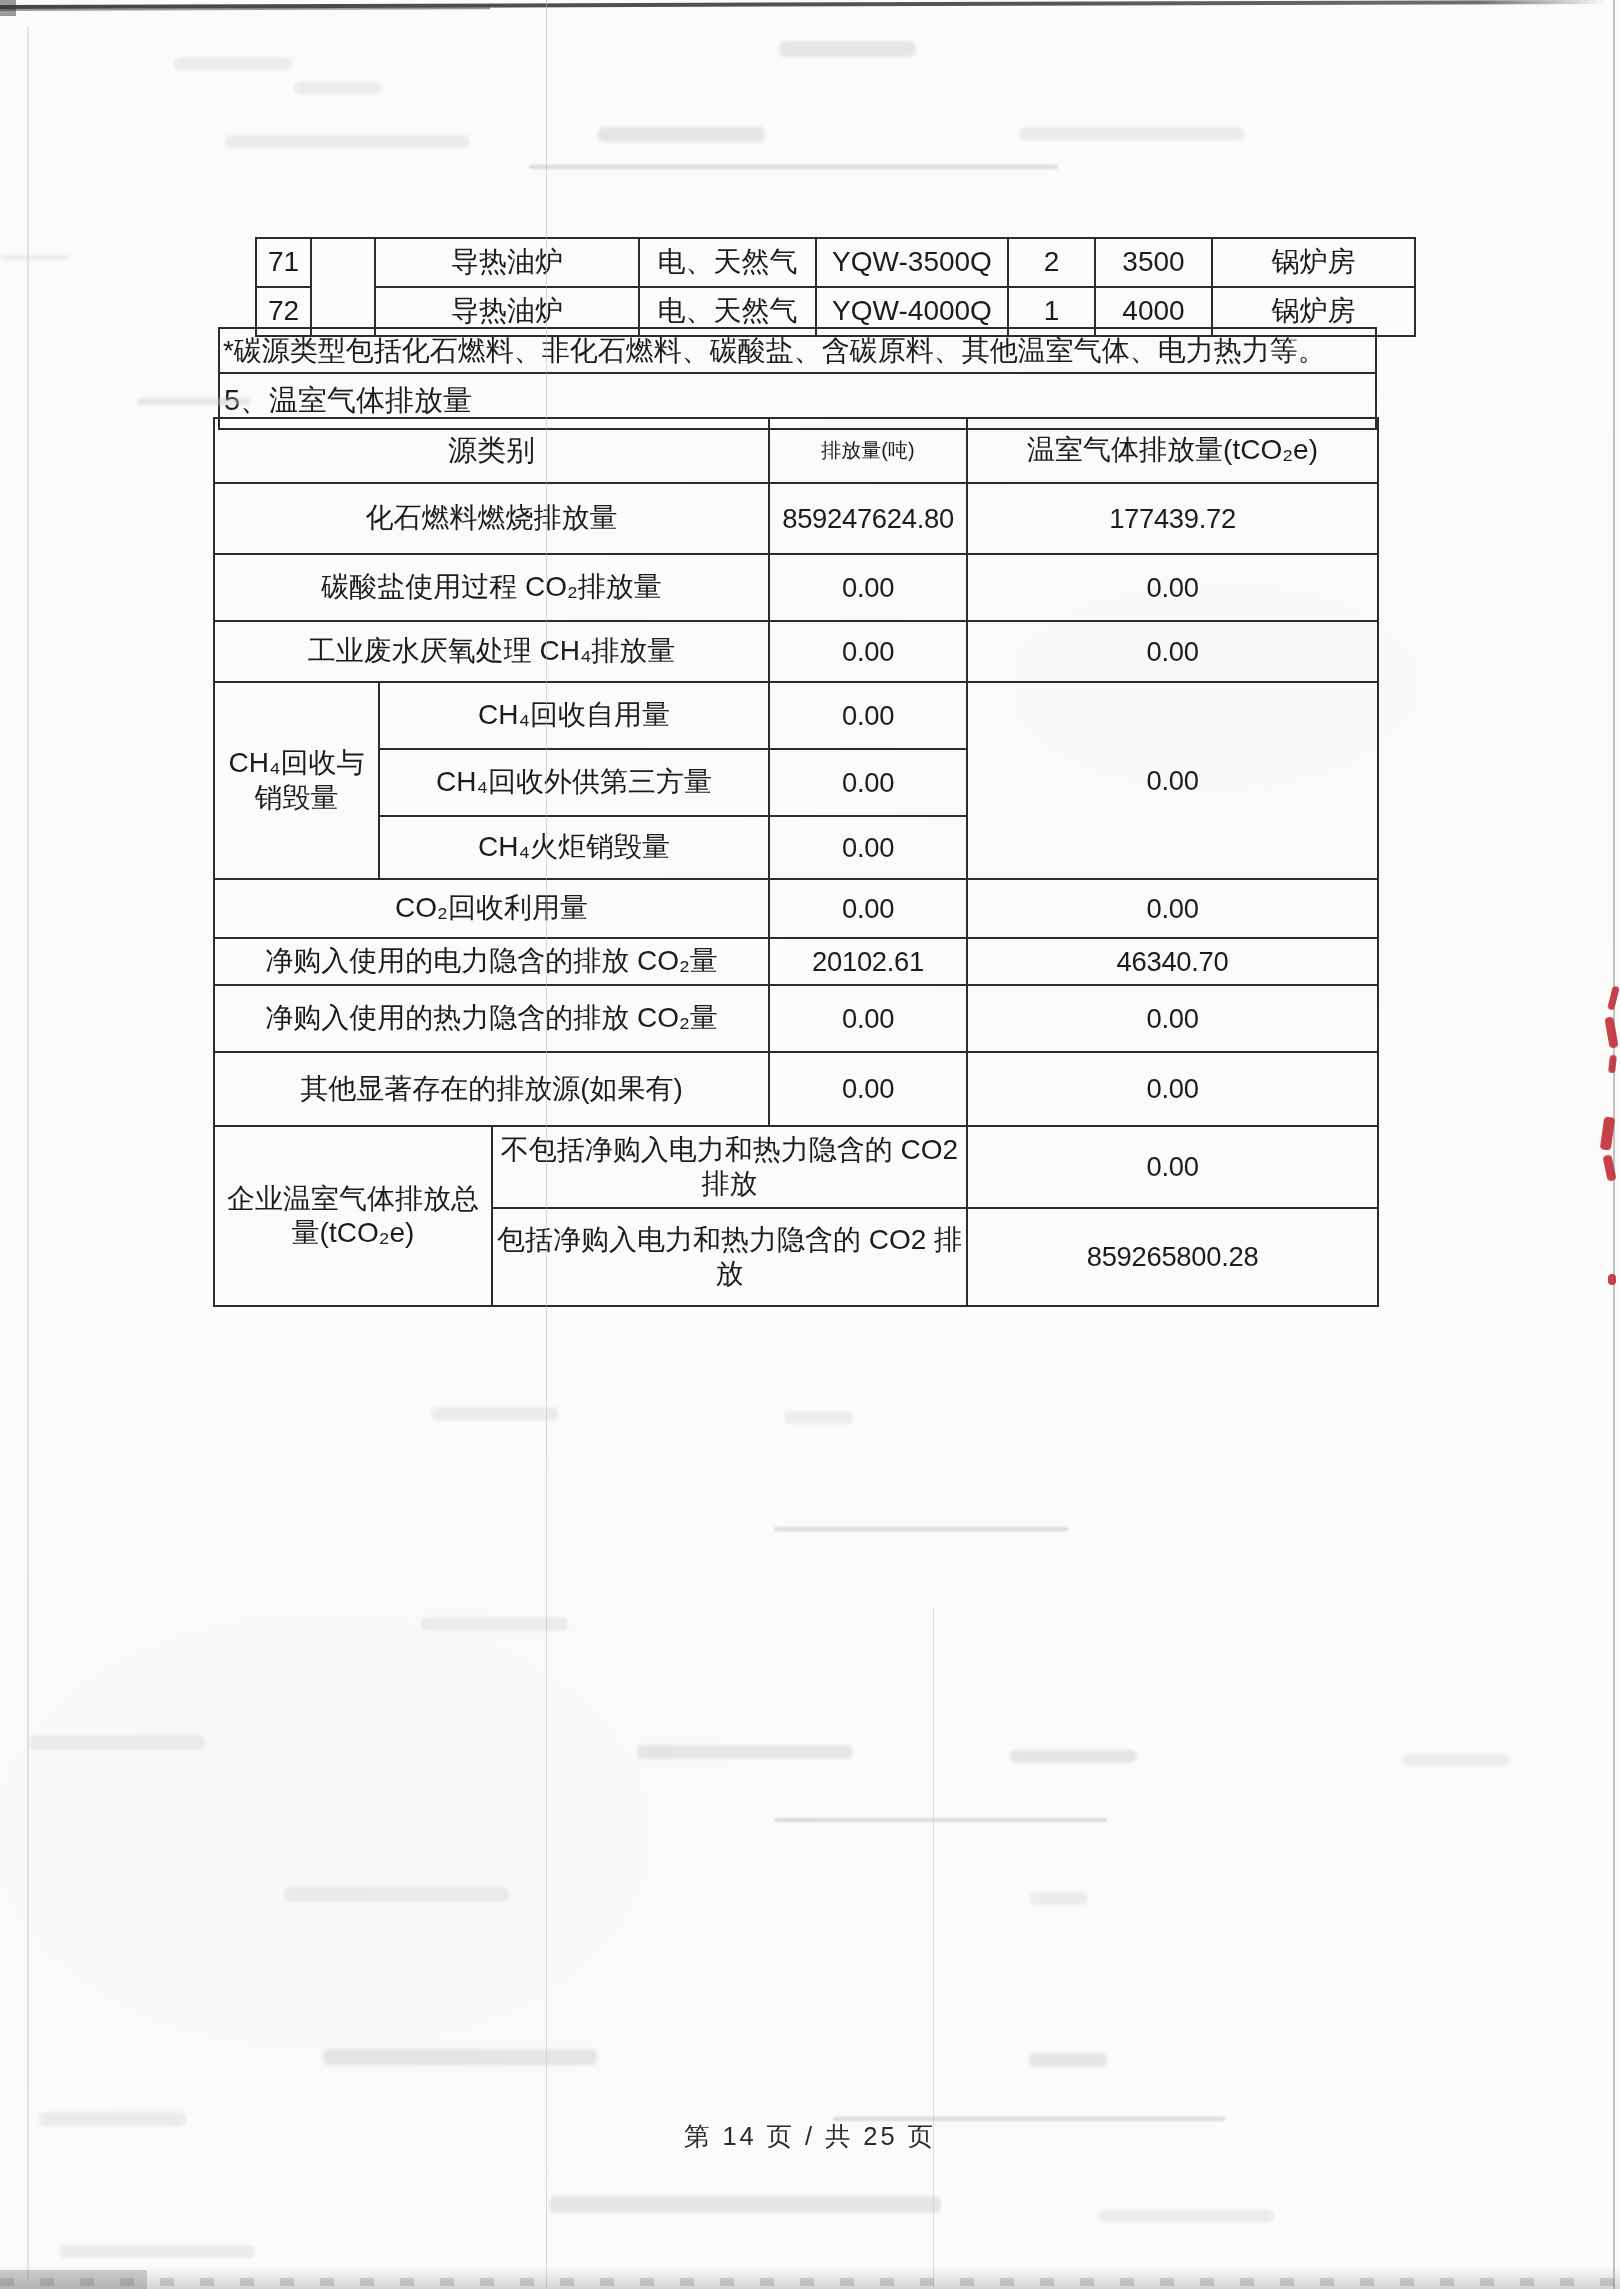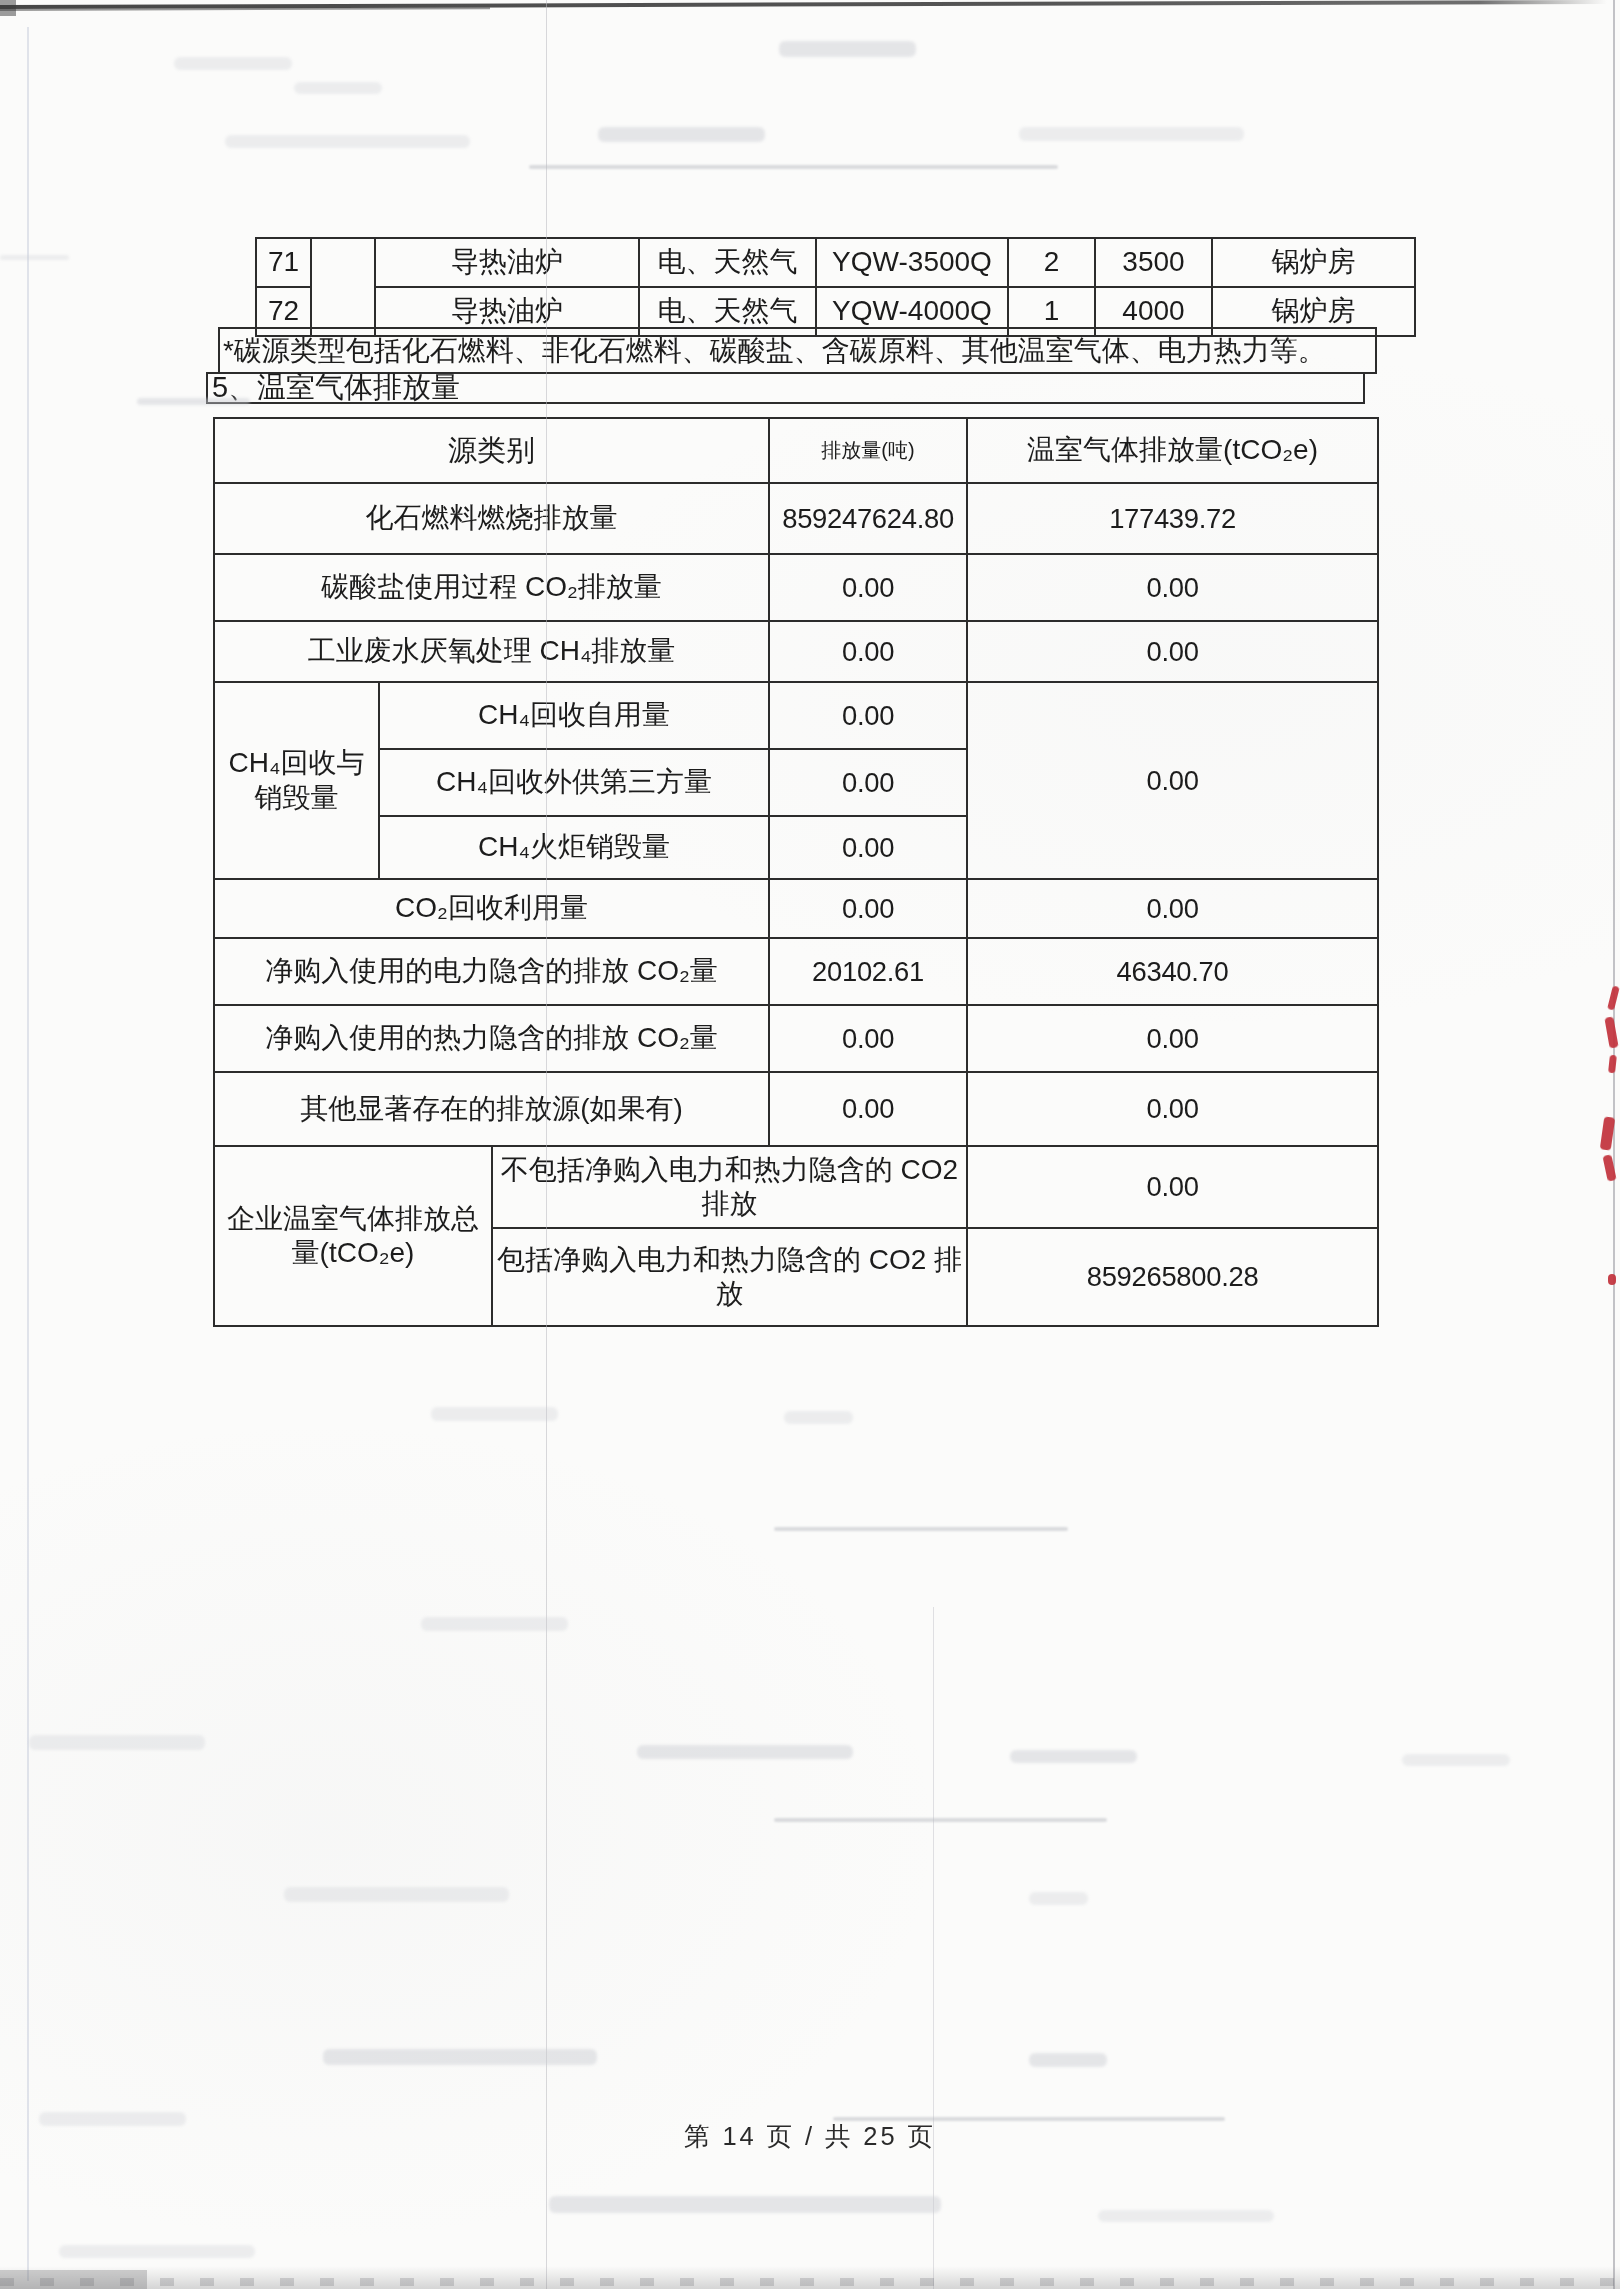--- a/index.html
+++ b/index.html
@@ -19,21 +19,21 @@
 
   
   table{border-collapse:collapse;table-layout:fixed;}
   td{border:2px solid #2c2c2c;text-align:center;vertical-align:middle;
      padding:2px 3.9px;line-height:1.22;overflow:hidden;}
   .equip-table{position:absolute;left:218px;top:237px;width:1159px;font-size:28px;margin-left:37px;}
   .equip-table td{height:43px;}
   .note-box{position:absolute;left:218px;top:327px;width:1159px;height:47px;
     border:2px solid #2c2c2c;box-sizing:border-box;
     display:flex;align-items:center;font-size:28px;padding-left:2.9px;}
-  .section-box{position:absolute;left:206px;top:372px;width:1159px;height:32px;
+  .section-box{position:absolute;left:218px;top:372px;width:1159px;height:58px;
     border:2px solid #2c2c2c;box-sizing:border-box;
     display:flex;align-items:center;font-size:29px;padding-left:3.9px;}
   .ghg-table{position:absolute;left:213px;top:417px;width:1163px;font-size:28px;}
   .ghg-table td.num{font-size:27.4px;letter-spacing:-0.3px;}
   .ghg-table td.grouplabel{font-size:28px;}
 
   
   .footer{position:absolute;left:614px;top:2119px;width:392px;text-align:center;
     font-size:25.5px;letter-spacing:2.9px;color:#2a2a2a;}
 
@@ -147,21 +147,21 @@
     </tr>
     <tr style="height:63px">
       <td colspan="2">CH₄火炬销毁量</td>
       <td class="num">0.00</td>
     </tr>
     <tr style="height:59px">
       <td colspan="3">CO₂回收利用量</td>
       <td class="num">0.00</td>
       <td class="num">0.00</td>
     </tr>
-    <tr style="height:67px">
+    <tr style="height:47px">
       <td colspan="3">净购入使用的电力隐含的排放 CO₂量</td>
       <td class="num">20102.61</td>
       <td class="num">46340.70</td>
     </tr>
     <tr style="height:67px">
       <td colspan="3">净购入使用的热力隐含的排放 CO₂量</td>
       <td class="num">0.00</td>
       <td class="num">0.00</td>
     </tr>
     <tr style="height:74px">

